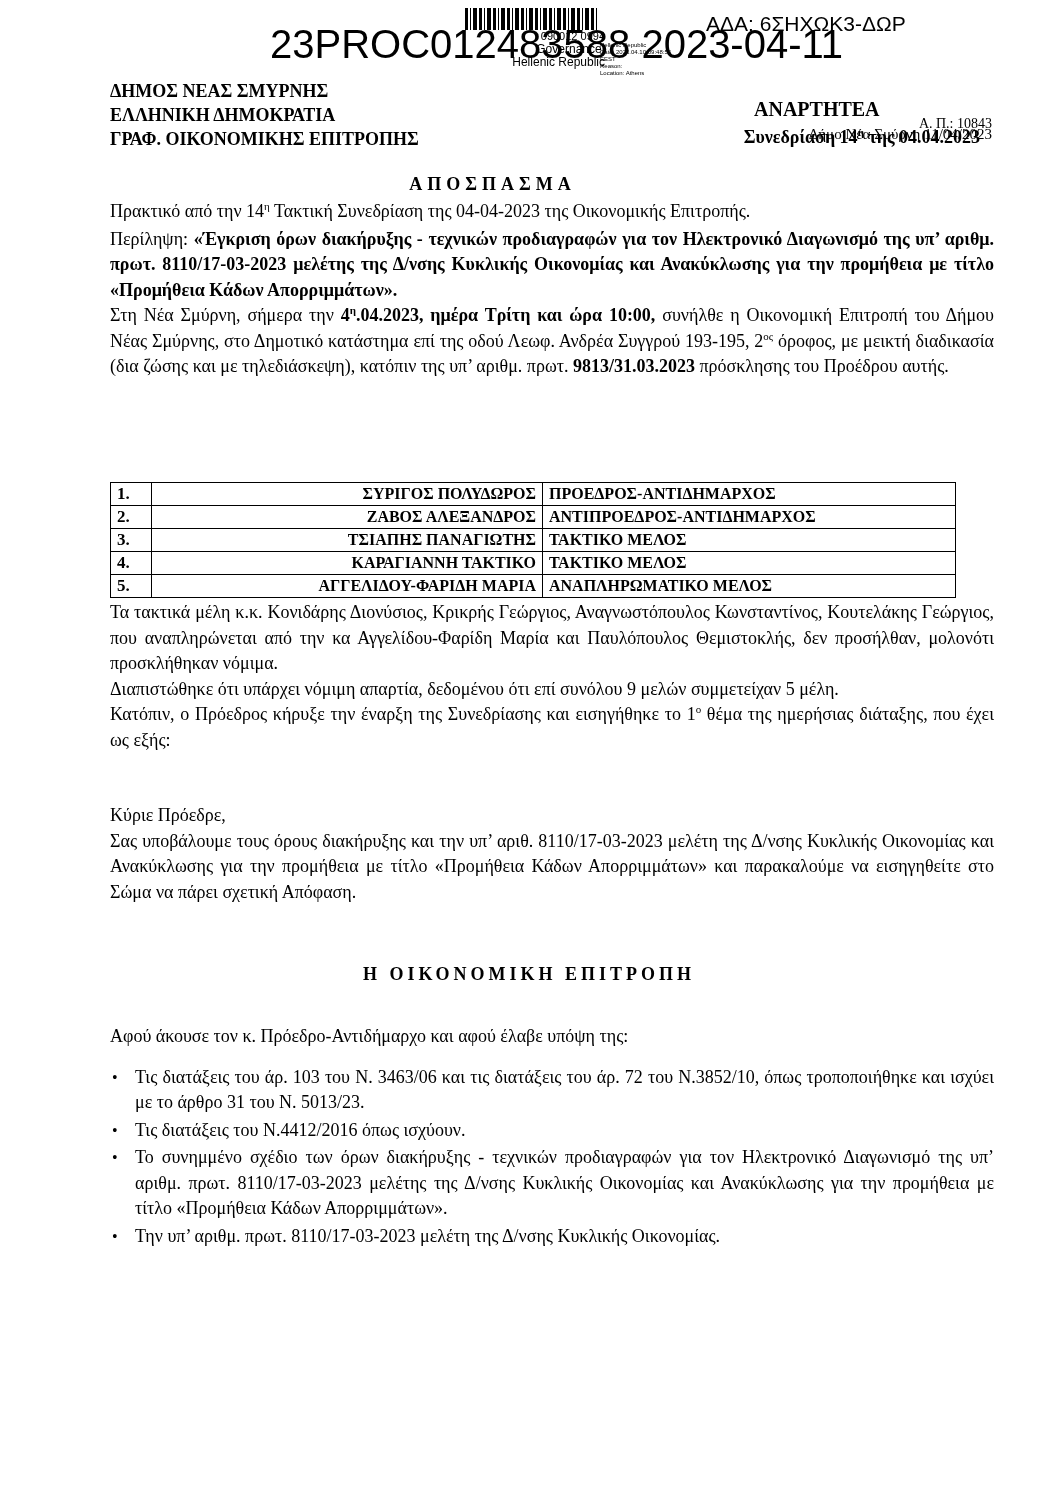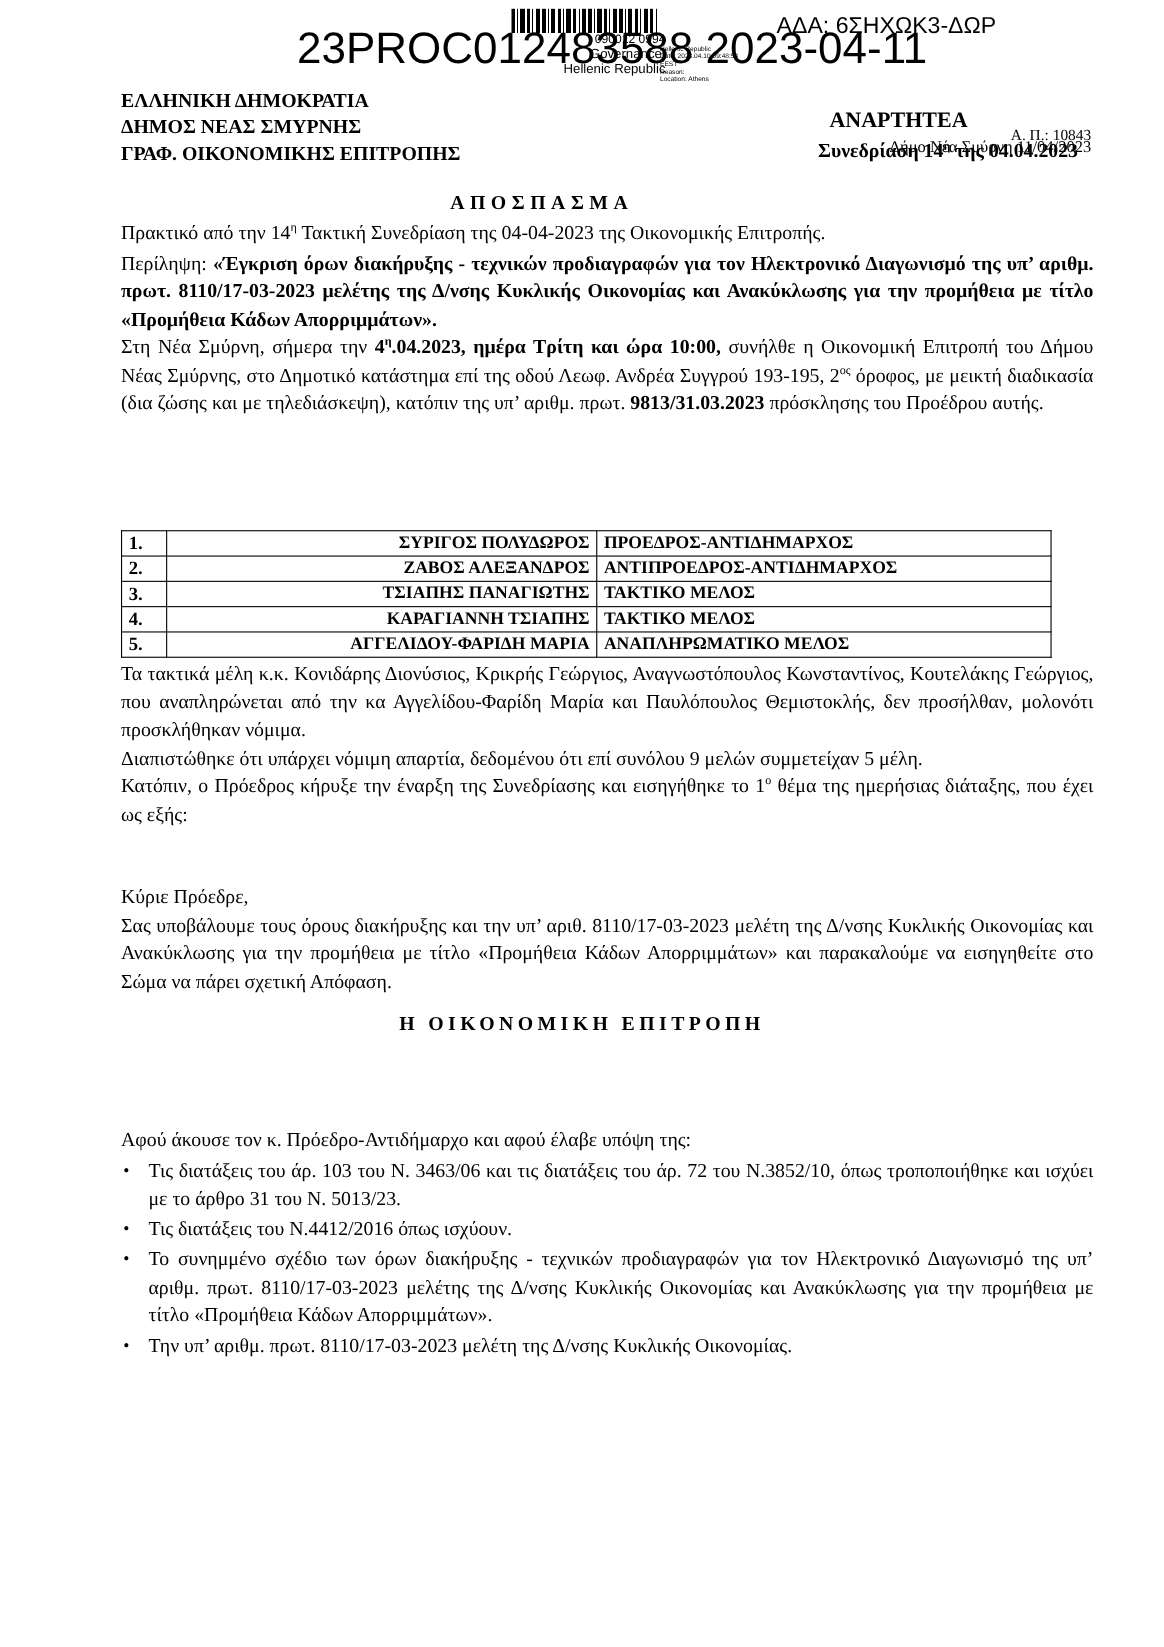--- a/index.html
+++ b/index.html
@@ -30,21 +30,21 @@
     p { margin: 0; }
     b { font-weight: bold; }
     sup { font-size: 11px; line-height: 0; }
 
     
     .members { left: 110px; top: 482px; width: 846px; border-collapse: collapse; font-size: 16px; font-weight: bold; }
     .members td { border: 1.5px solid #000; padding: 0 6px; height: 22px; line-height: 22px; white-space: nowrap; }
     .members td.idx { width: 28px; font-size: 17px; }
     .members td.name { width: 378px; text-align: right; }
 
-    .committee-title { left: 0; width: 1058px; top: 920px; text-align: center; font-weight: bold; font-size: 18px; letter-spacing: 4px; }
+    .committee-title { left: 0; width: 1058px; top: 964px; text-align: center; font-weight: bold; font-size: 18px; letter-spacing: 4px; }
 
     ul.bullets { margin: 0; padding: 0; list-style: none; }
     ul.bullets li { position: relative; padding-left: 25px; text-align: justify; text-align-last: left; }
     ul.bullets li .dot { position: absolute; left: 2px; top: 0; font-size: 16px; }
   </style>
 </head>
 <body>
 
 <div class="abs barcode"></div>
 <div class="abs proc-code">23PROC012483588 2023-04-11</div>
@@ -56,22 +56,22 @@
 </div>
 <div class="abs sig-right">
   <div>Hellenic Republic</div>
   <div>Date: 2023.04.10 09:48:54</div>
   <div>EEST</div>
   <div>Reason:</div>
   <div>Location: Athens</div>
 </div>
 
 <div class="abs letterhead">
+  <div>ΔΗΜΟΣ ΝΕΑΣ ΣΜΥΡΝΗΣ</div>
   <div>ΕΛΛΗΝΙΚΗ ΔΗΜΟΚΡΑΤΙΑ</div>
-  <div>ΔΗΜΟΣ ΝΕΑΣ ΣΜΥΡΝΗΣ</div>
   <div>ΓΡΑΦ. ΟΙΚΟΝΟΜΙΚΗΣ ΕΠΙΤΡΟΠΗΣ</div>
 </div>
 
 <div class="abs right-meta">
   <div class="dimo-line">Δήμο  Νέα  Σμύρνη   11/04/2023</div>
   <div class="anartitea">ΑΝΑΡΤΗΤΕΑ</div>
   <div class="ap-num">Α. Π.: 10843</div>
   <div class="session"><span>Συνεδρίαση  14</span><sup>η</sup><span>  της  04.04.2023</span></div>
 </div>
 
@@ -95,21 +95,21 @@
       <td class="name">ΖΑΒΟΣ ΑΛΕΞΑΝΔΡΟΣ</td>
       <td>ΑΝΤΙΠΡΟΕΔΡΟΣ-ΑΝΤΙΔΗΜΑΡΧΟΣ</td>
     </tr>
     <tr>
       <td class="idx">3.</td>
       <td class="name">ΤΣΙΑΠΗΣ ΠΑΝΑΓΙΩΤΗΣ</td>
       <td>ΤΑΚΤΙΚΟ ΜΕΛΟΣ</td>
     </tr>
     <tr>
       <td class="idx">4.</td>
-      <td class="name">ΚΑΡΑΓΙΑΝΝΗ ΤΣΙΑΠΗΣ</td>
+      <td class="name">ΚΑΡΑΓΙΑΝΝΗ ΤΑΚΤΙΚΟ</td>
       <td>ΤΑΚΤΙΚΟ ΜΕΛΟΣ</td>
     </tr>
     <tr>
       <td class="idx">5.</td>
       <td class="name">ΑΓΓΕΛΙΔΟΥ-ΦΑΡΙΔΗ ΜΑΡΙΑ</td>
       <td>ΑΝΑΠΛΗΡΩΜΑΤΙΚΟ ΜΕΛΟΣ</td>
     </tr>
   </tbody>
 </table>
 
@@ -120,20 +120,20 @@
 </div>
 
 <div class="abs text" style="top:803px;">
   <p>Κύριε Πρόεδρε,</p>
   <p class="justify">Σας υποβάλουμε τους όρους διακήρυξης και την υπ’ αριθ. 8110/17-03-2023 μελέτη της Δ/νσης Κυκλικής Οικονομίας και Ανακύκλωσης για την προμήθεια με τίτλο «Προμήθεια Κάδων Απορριμμάτων» και παρακαλούμε να εισηγηθείτε στο Σώμα να πάρει σχετική Απόφαση.</p>
 </div>
 
 <div class="abs committee-title">Η ΟΙΚΟΝΟΜΙΚΗ ΕΠΙΤΡΟΠΗ</div>
 
 <div class="abs text" style="top:1024px;">
-  <p style="margin-bottom:2px;">Αφού άκουσε τον κ. Πρόεδρο-Αντιδήμαρχο και αφού έλαβε υπόψη της:</p>
+  <p style="margin-bottom:15px;">Αφού άκουσε τον κ. Πρόεδρο-Αντιδήμαρχο και αφού έλαβε υπόψη της:</p>
   <ul class="bullets">
     <li style="margin-bottom:2px;"><span class="dot">•</span><span>Τις διατάξεις του άρ. 103 του Ν. 3463/06 και τις διατάξεις του άρ. 72 του Ν.3852/10, όπως τροποποιήθηκε και ισχύει με το άρθρο 31 του Ν. 5013/23.</span></li>
     <li style="margin-bottom:2px;"><span class="dot">•</span><span>Τις διατάξεις του Ν.4412/2016 όπως ισχύουν.</span></li>
     <li style="margin-bottom:2px;"><span class="dot">•</span><span>Το συνημμένο σχέδιο των όρων διακήρυξης - τεχνικών προδιαγραφών για τον Ηλεκτρονικό Διαγωνισμό της υπ’ αριθμ. πρωτ. 8110/17-03-2023 μελέτης της Δ/νσης  Κυκλικής Οικονομίας και Ανακύκλωσης για την προμήθεια με τίτλο «Προμήθεια Κάδων Απορριμμάτων».</span></li>
     <li><span class="dot">•</span><span>Την υπ’ αριθμ. πρωτ. 8110/17-03-2023 μελέτη της Δ/νσης  Κυκλικής Οικονομίας.</span></li>
   </ul>
 </div>
 
 </body></html>

